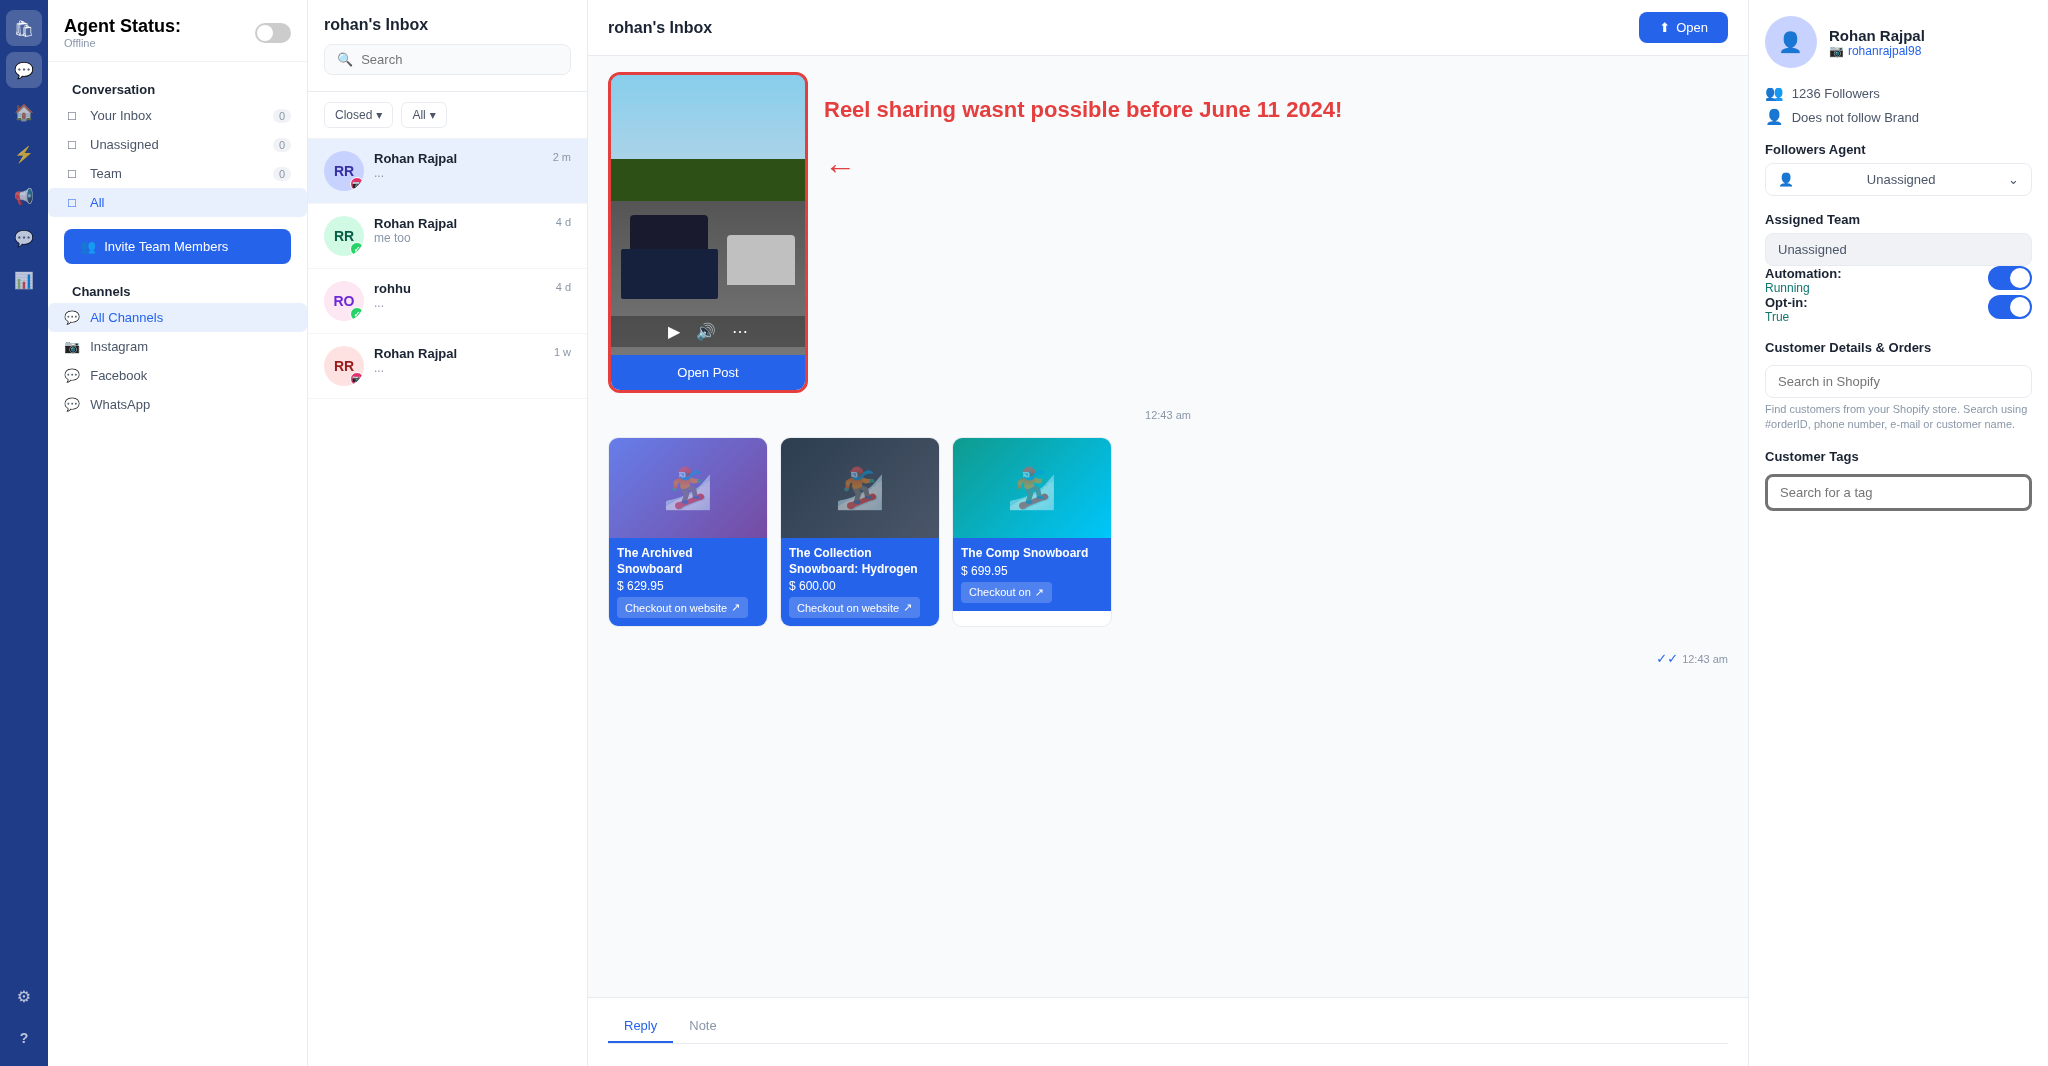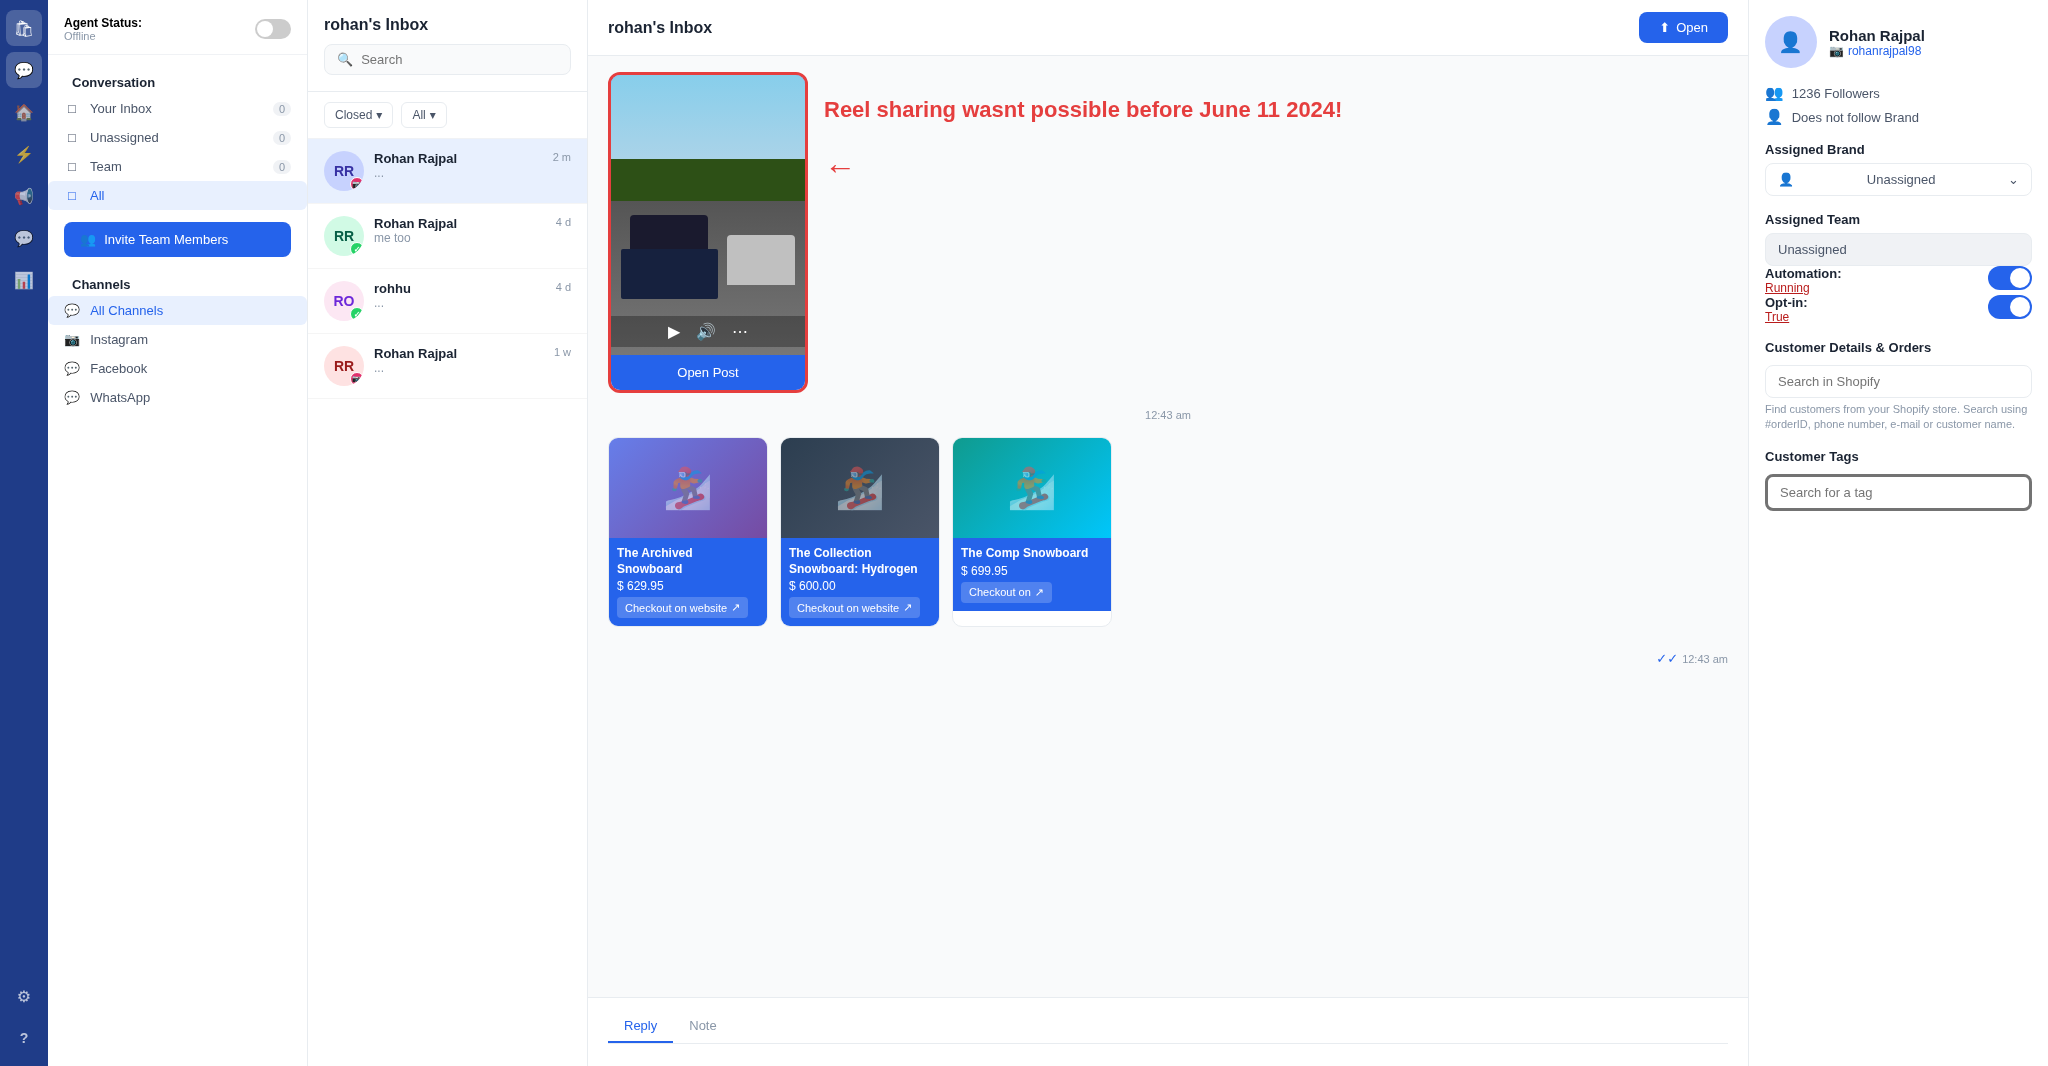--- a/index.html
+++ b/index.html
@@ -36,21 +36,21 @@
       flex-direction: column;
       flex-shrink: 0;
       padding: 16px 0;
     }
     .agent-status {
       display: flex; align-items: center; justify-content: space-between;
       padding: 0 16px 12px;
       border-bottom: 1px solid #f0f2f5;
       margin-bottom: 12px;
     }
-    .agent-status-text { font-weight: 600; font-size: 12px; }
+    .agent-status-text { font-weight: 600; font-size: 18px; }
     .agent-status-sub { font-size: 11px; color: #8a97a8; }
     .toggle-switch {
       width: 36px; height: 20px; background: #ccc; border-radius: 10px;
       position: relative; cursor: pointer;
     }
     .toggle-switch::after {
       content: ''; position: absolute; width: 16px; height: 16px;
       background: #fff; border-radius: 50%; top: 2px; left: 2px;
       transition: left 0.2s;
     }
@@ -296,21 +296,21 @@
       display: flex; align-items: center; justify-content: space-between;
       cursor: pointer;
     }
     .select-field.grey-bg { background: #f0f2f5; }
 
     .automation-row {
       display: flex; align-items: flex-start; justify-content: space-between;
       margin-top: 0;
     }
     .automation-label { font-size: 13px; font-weight: 600; color: #1a2332; }
-    .automation-status { font-size: 12px; color: #b91c1c; text-decoration: underline; }
+    .automation-status { font-size: 12px; color: #0f766e; }
     .toggle-on {
       width: 44px; height: 24px; background: #2563eb; border-radius: 12px;
       position: relative; cursor: pointer;
     }
     .toggle-on::after {
       content: ''; position: absolute; width: 20px; height: 20px;
       background: #fff; border-radius: 50%; top: 2px; right: 2px;
     }
 
     .shopify-input {
@@ -599,21 +599,21 @@
     <div class="stat-row">
       <span class="stat-icon">👥</span>
       <span>1236 Followers</span>
     </div>
     <div class="stat-row">
       <span class="stat-icon">👤</span>
       <span>Does not follow Brand</span>
     </div>
   </div>
 
-  <div class="field-label">Assigned Brand</div>
+  <div class="field-label">Followers Agent</div>
   <div class="select-field">
     <span style="color:#8a97a8;">👤</span>
     <span>Unassigned</span>
     <span>⌄</span>
   </div>
 
   <div class="field-label">Assigned Team</div>
   <div class="select-field grey-bg">
     <span>Unassigned</span>
   </div>

